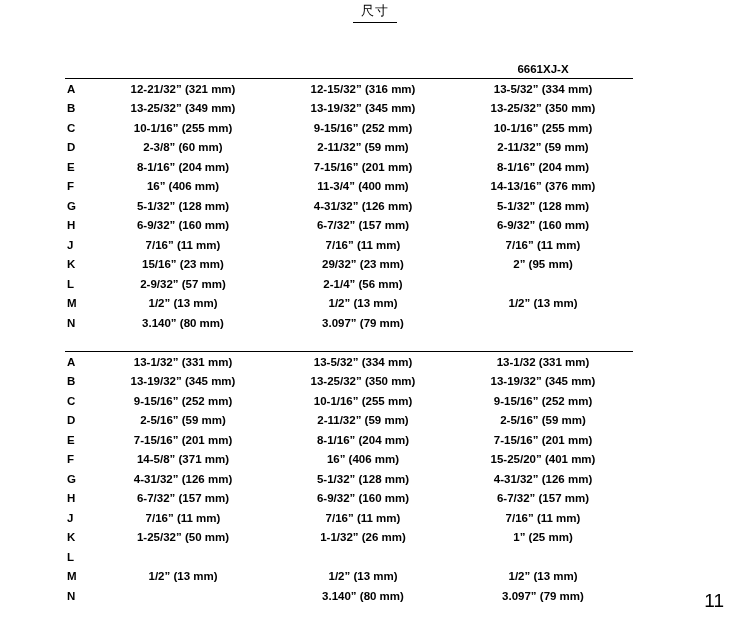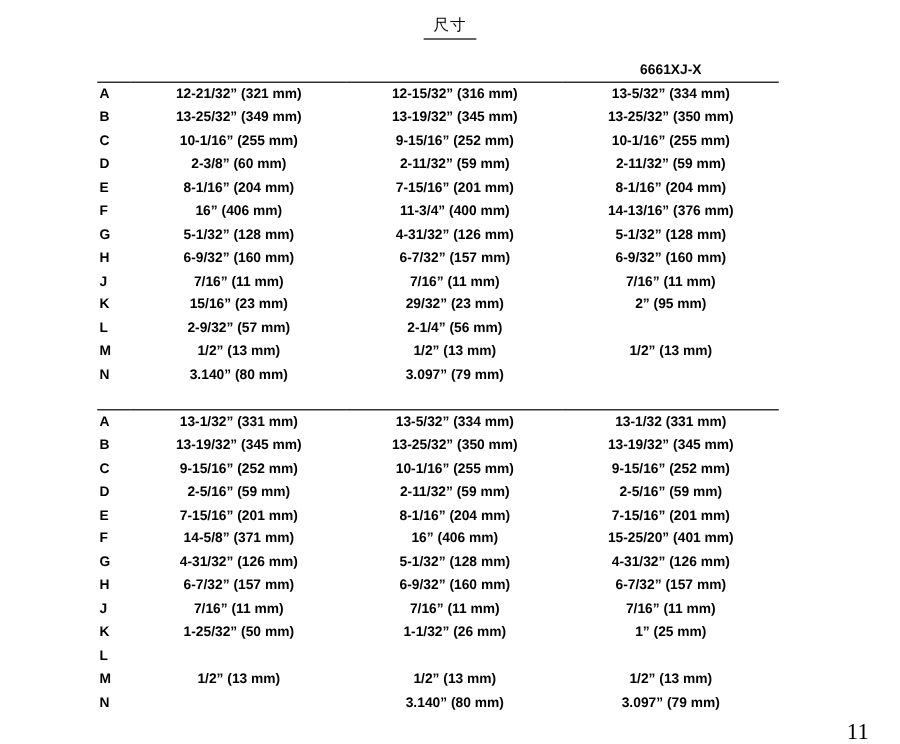--- a/index.html
+++ b/index.html
@@ -17,21 +17,21 @@
   }
   .page {
     position: relative;
     width: 750px;
     height: 620px;
   }
   .doc-title {
     text-align: center;
     font-size: 13px;
     font-weight: normal;
-    margin-top: 12px;
+    margin-top: 2px;
     margin-bottom: 2px;
     letter-spacing: 1px;
   }
   .title-underline {
     width: 44px;
     height: 1px;
     background: #000;
     margin: 0 auto 8px auto;
   }
   table.spec {
@@ -39,22 +39,23 @@
     font-size: 11.5px;
     font-weight: bold;
     table-layout: fixed;
   }
   table.spec td, table.spec th {
     padding: 0;
     margin: 0;
   }
   .tbl-wrap {
     position: absolute;
-    left: 81px;
+    left: 65px;
     width: 570px;
+    margin-top: 20px;
   }
   .tbl-1 { top: 38px; }
   .tbl-2 { top: 326px; }
 
   col.c-label { width: 28px; }
   col.c-col   { width: 180px; }
 
   .hdr-row td {
     text-align: center;
     font-weight: bold;
@@ -84,21 +85,21 @@
   .data-row td.val {
     text-align: center;
     font-weight: bold;
   }
   .page-number {
     position: absolute;
     right: 26px;
     bottom: 10px;
     font-size: 19px;
     font-weight: normal;
-    font-family: Liberation Serif, serif;
+    font-family: Liberation Sans, sans-serif;
   }
 </style>
 </head>
 <body>
 
 <div class="page">
 
   <div class="doc-title">尺寸</div>
   <div class="title-underline"></div>
 

